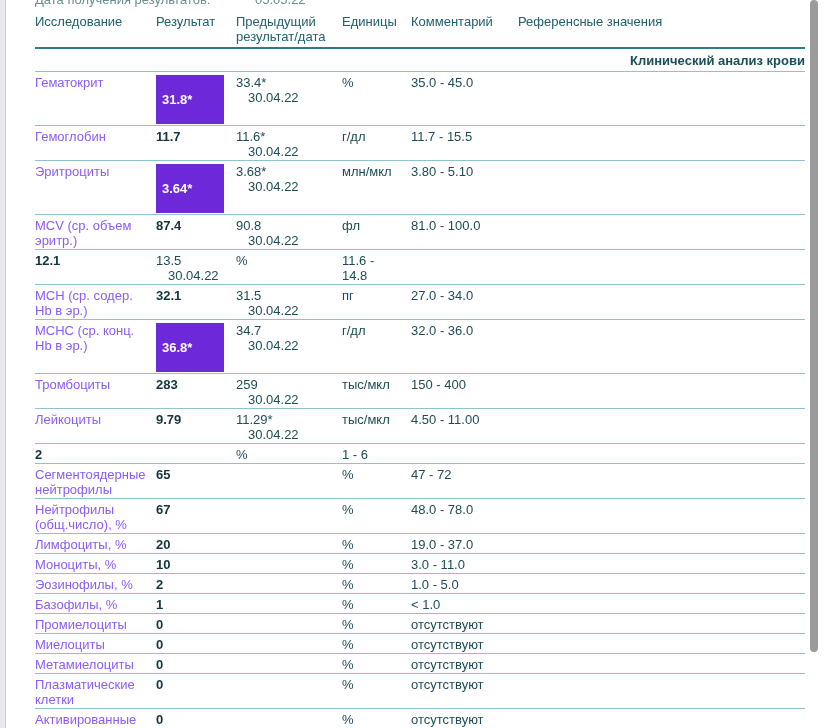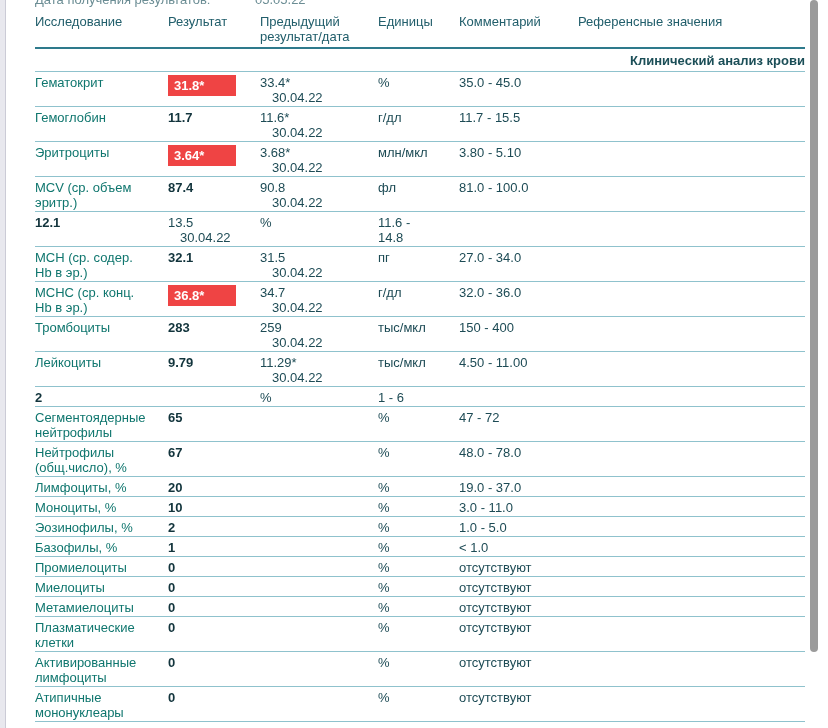--- a/index.html
+++ b/index.html
@@ -30,45 +30,45 @@
     height:7px;overflow:hidden;position:relative;color:#6b8d94;
   }
   .top-clipped .inner{
     position:absolute;top:-8px;left:0;white-space:nowrap;
   }
   .top-clipped .lbl{display:inline-block;width:220px;}
   
   .grid-row{
     display:grid;
     grid-template-columns:117px 76px 102px 65px 103px 1fr;
-    column-gap:16px;
+    column-gap:4px;
     align-items:start;
   }
   .thead{
     padding-top:7px;padding-bottom:3px;
     border-bottom:2px solid #2e7a8c;
     color:#215e6b;line-height:15px;
   }
   .section-row{
     padding:4px 0 3px 0;
     border-bottom:1px solid #8fc2cd;
     color:#1b4e57;font-weight:bold;text-align:right;
   }
   .data-row{
     border-bottom:1px solid #8fc2cd;
     padding:3px 0 1px 0;
     line-height:15px;
   }
   .cell{padding-right:8px;}
-  .cell-name{color:#0f766e;cursor:pointer;}
+  .cell-name{color:#8b5cf6;cursor:pointer;}
   .cell-result{font-weight:bold;color:#12343c;}
   .cell-result .val{display:inline-block;}
   .cell-result .val.abnormal{
-    background:#ef4444;color:#ffffff;
-    min-width:56px;padding:3px 6px;box-sizing:content-box;
+    background:#6d28d9;color:#ffffff;
+    min-width:56px;padding:17px 6px;box-sizing:content-box;
   }
   .cell-prev{color:#1d4b55;}
   .cell-prev .date{display:block;margin-left:12px;}
   .cell-units{color:#1d4b55;}
   .cell-ref{color:#1d4b55;}
   .cell-comment{color:#1d4b55;}
 </style>
 </head>
 <body>
 

